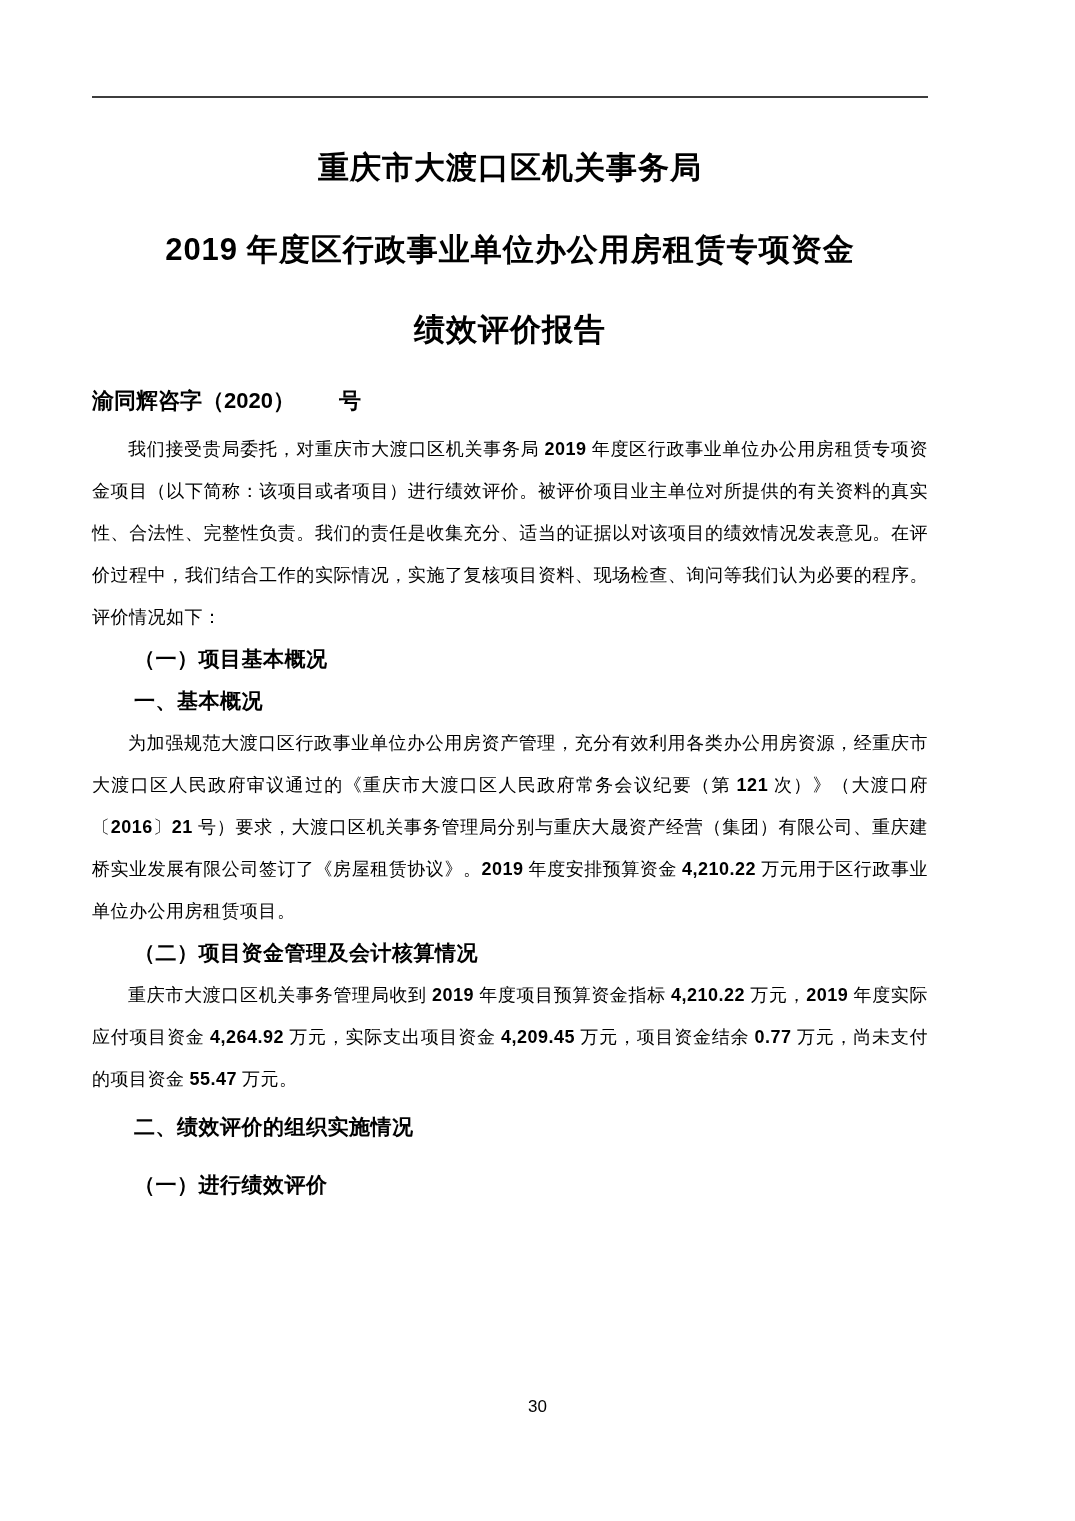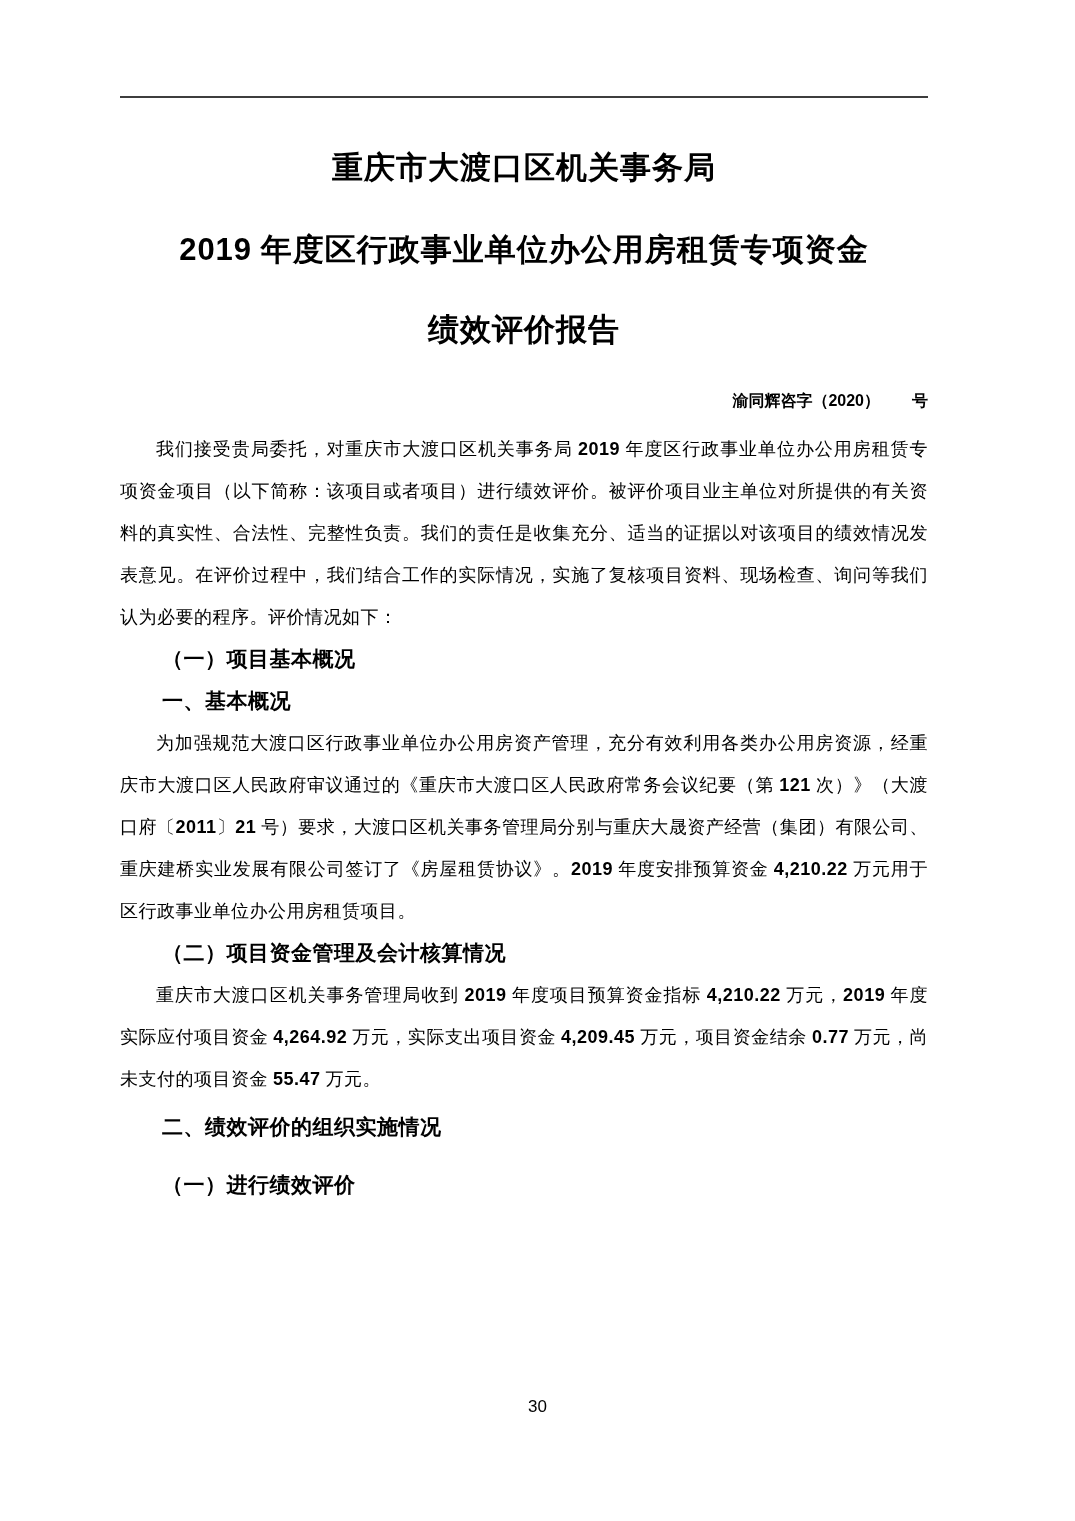--- a/index.html
+++ b/index.html
@@ -4,44 +4,43 @@
 <style>
   html, body { margin: 0; padding: 0; }
   body {
     width: 1075px; height: 1521px;
     background: #ffffff;
     color: #000000;
     font-family: "Liberation Serif", "DejaVu Serif", serif;
     position: relative;
     overflow: hidden;
   }
-  .page-inner { padding: 0 147px 0 120px; }
+  .page-inner { padding: 0 147px 0 92px; }
 
   .header-rule {
     margin-top: 96px;
     height: 2px;
     background: #3d3d3d;
   }
 
   .doc-title {
     text-align: center;
     font-weight: bold;
     font-size: 31px;
     line-height: 36px;
     letter-spacing: 1px;
   }
   .title-1 { margin-top: 52px; }
   .title-2 { margin-top: 46px; }
   .title-3 { margin-top: 44px; }
 
   .doc-number {
     margin-top: 40px;
-    text-align: right;
     font-weight: bold;
-    font-size: 16px;
+    font-size: 22px;
     line-height: 26px;
   }
 
   .salutation {
     margin-top: 68px;
     font-weight: bold;
     font-size: 21px;
     line-height: 30px;
   }
 
@@ -94,21 +93,21 @@
 
   <div class="doc-number">渝同辉咨字（<b class="num">2020</b>）　　号</div>
 
 
   <p class="para para-first">我们接受贵局委托，对重庆市大渡口区机关事务局 <b class="num">2019</b> 年度区行政事业单位办公用房租赁专项资金项目（以下简称：该项目或者项目）进行绩效评价。被评价项目业主单位对所提供的有关资料的真实性、合法性、完整性负责。我们的责任是收集充分、适当的证据以对该项目的绩效情况发表意见。在评价过程中，我们结合工作的实际情况，实施了复核项目资料、现场检查、询问等我们认为必要的程序。评价情况如下：</p>
 
   <p class="heading">（一）项目基本概况</p>
 
   <p class="heading">一、基本概况</p>
 
-  <p class="para">为加强规范大渡口区行政事业单位办公用房资产管理，充分有效利用各类办公用房资源，经重庆市大渡口区人民政府审议通过的《重庆市大渡口区人民政府常务会议纪要（第 <b class="num">121</b> 次）》（大渡口府〔<b class="num">2011</b>〕<b class="num">21</b> 号）要求，大渡口区机关事务管理局分别与重庆大晟资产经营（集团）有限公司、重庆建桥实业发展有限公司签订了《房屋租赁协议》。<b class="num">2019</b> 年度安排预算资金 <b class="num">4,210.22</b> 万元用于区行政事业单位办公用房租赁项目。</p>
+  <p class="para">为加强规范大渡口区行政事业单位办公用房资产管理，充分有效利用各类办公用房资源，经重庆市大渡口区人民政府审议通过的《重庆市大渡口区人民政府常务会议纪要（第 <b class="num">121</b> 次）》（大渡口府〔<b class="num">2016</b>〕<b class="num">21</b> 号）要求，大渡口区机关事务管理局分别与重庆大晟资产经营（集团）有限公司、重庆建桥实业发展有限公司签订了《房屋租赁协议》。<b class="num">2019</b> 年度安排预算资金 <b class="num">4,210.22</b> 万元用于区行政事业单位办公用房租赁项目。</p>
 
   <p class="heading">（二）项目资金管理及会计核算情况</p>
 
   <p class="para">重庆市大渡口区机关事务管理局收到 <b class="num">2019</b> 年度项目预算资金指标 <b class="num">4,210.22</b> 万元，<b class="num">2019</b> 年度实际应付项目资金 <b class="num">4,264.92</b> 万元，实际支出项目资金 <b class="num">4,209.45</b> 万元，项目资金结余 <b class="num">0.77</b> 万元，尚未支付的项目资金 <b class="num">55.47</b> 万元。</p>
 
   <p class="heading h-sec2">二、绩效评价的组织实施情况</p>
 
   <p class="heading h-sub21">（一）进行绩效评价</p>
 
 </div>

